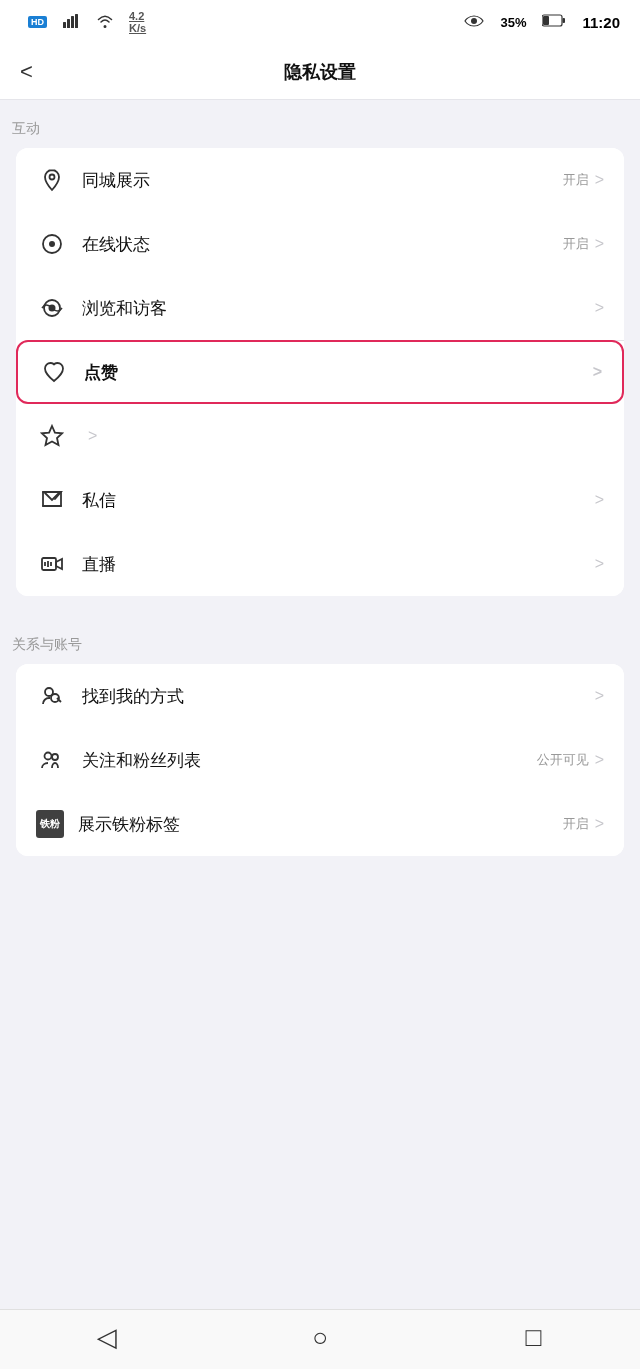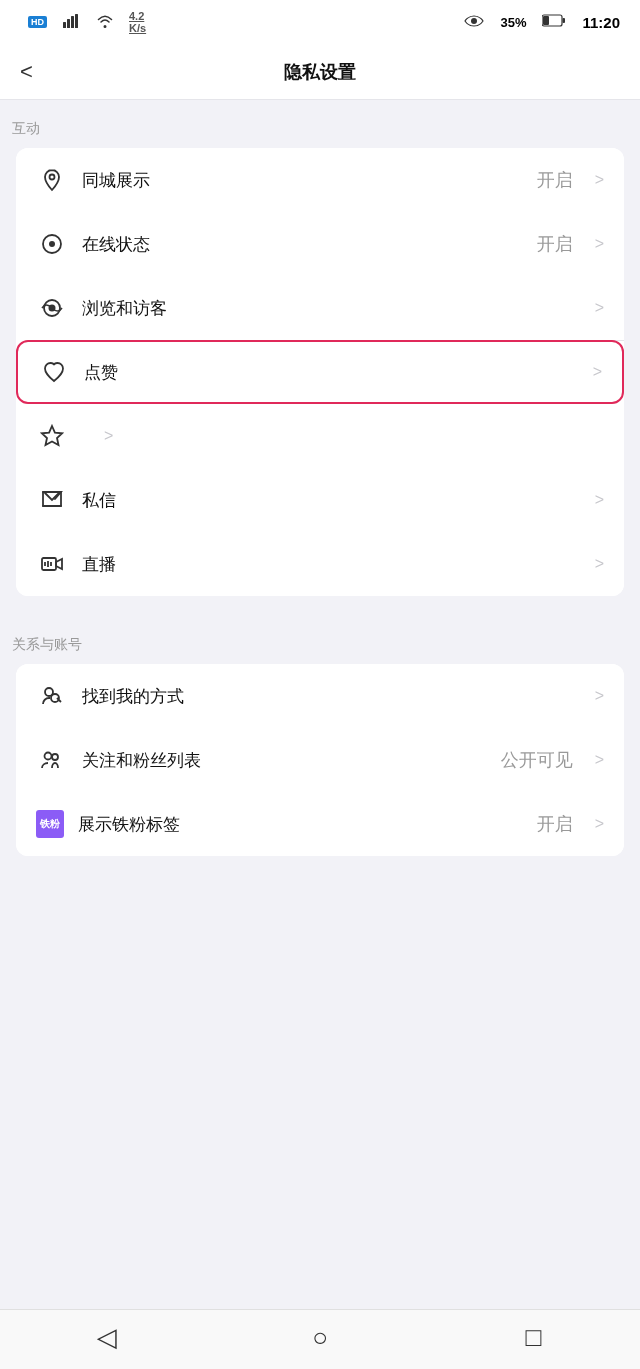--- a/index.html
+++ b/index.html
@@ -100,20 +100,21 @@
       right: 0;
       height: 0.5px;
       background: #e5e5ea;
     }
 
     .menu-item.highlighted {
       border: 2.5px solid #e0295a;
       border-radius: 12px;
       background: #ffffff;
       z-index: 1;
+      font-weight: bold;
     }
     .menu-item.highlighted::after {
       display: none;
     }
 
     .item-icon {
       width: 32px;
       height: 32px;
       display: flex;
       align-items: center;
@@ -122,32 +123,32 @@
       flex-shrink: 0;
       font-size: 22px;
       color: #333;
     }
     .item-label {
       flex: 1;
       font-size: 17px;
       color: #111;
     }
     .item-value {
-      font-size: 18px;
+      font-size: 13px;
       color: #999;
-      margin-right: 22px;
+      margin-right: 6px;
     }
     .item-chevron {
       font-size: 16px;
       color: #c7c7cc;
     }
 
     
     .iron-badge {
-      background: #8b5cf6;
+      background: #404040;
       color: white;
       font-size: 10px;
       font-weight: bold;
       padding: 7px 4px;
       border-radius: 3px;
       margin-right: 14px;
       white-space: nowrap;
     }
 
     

